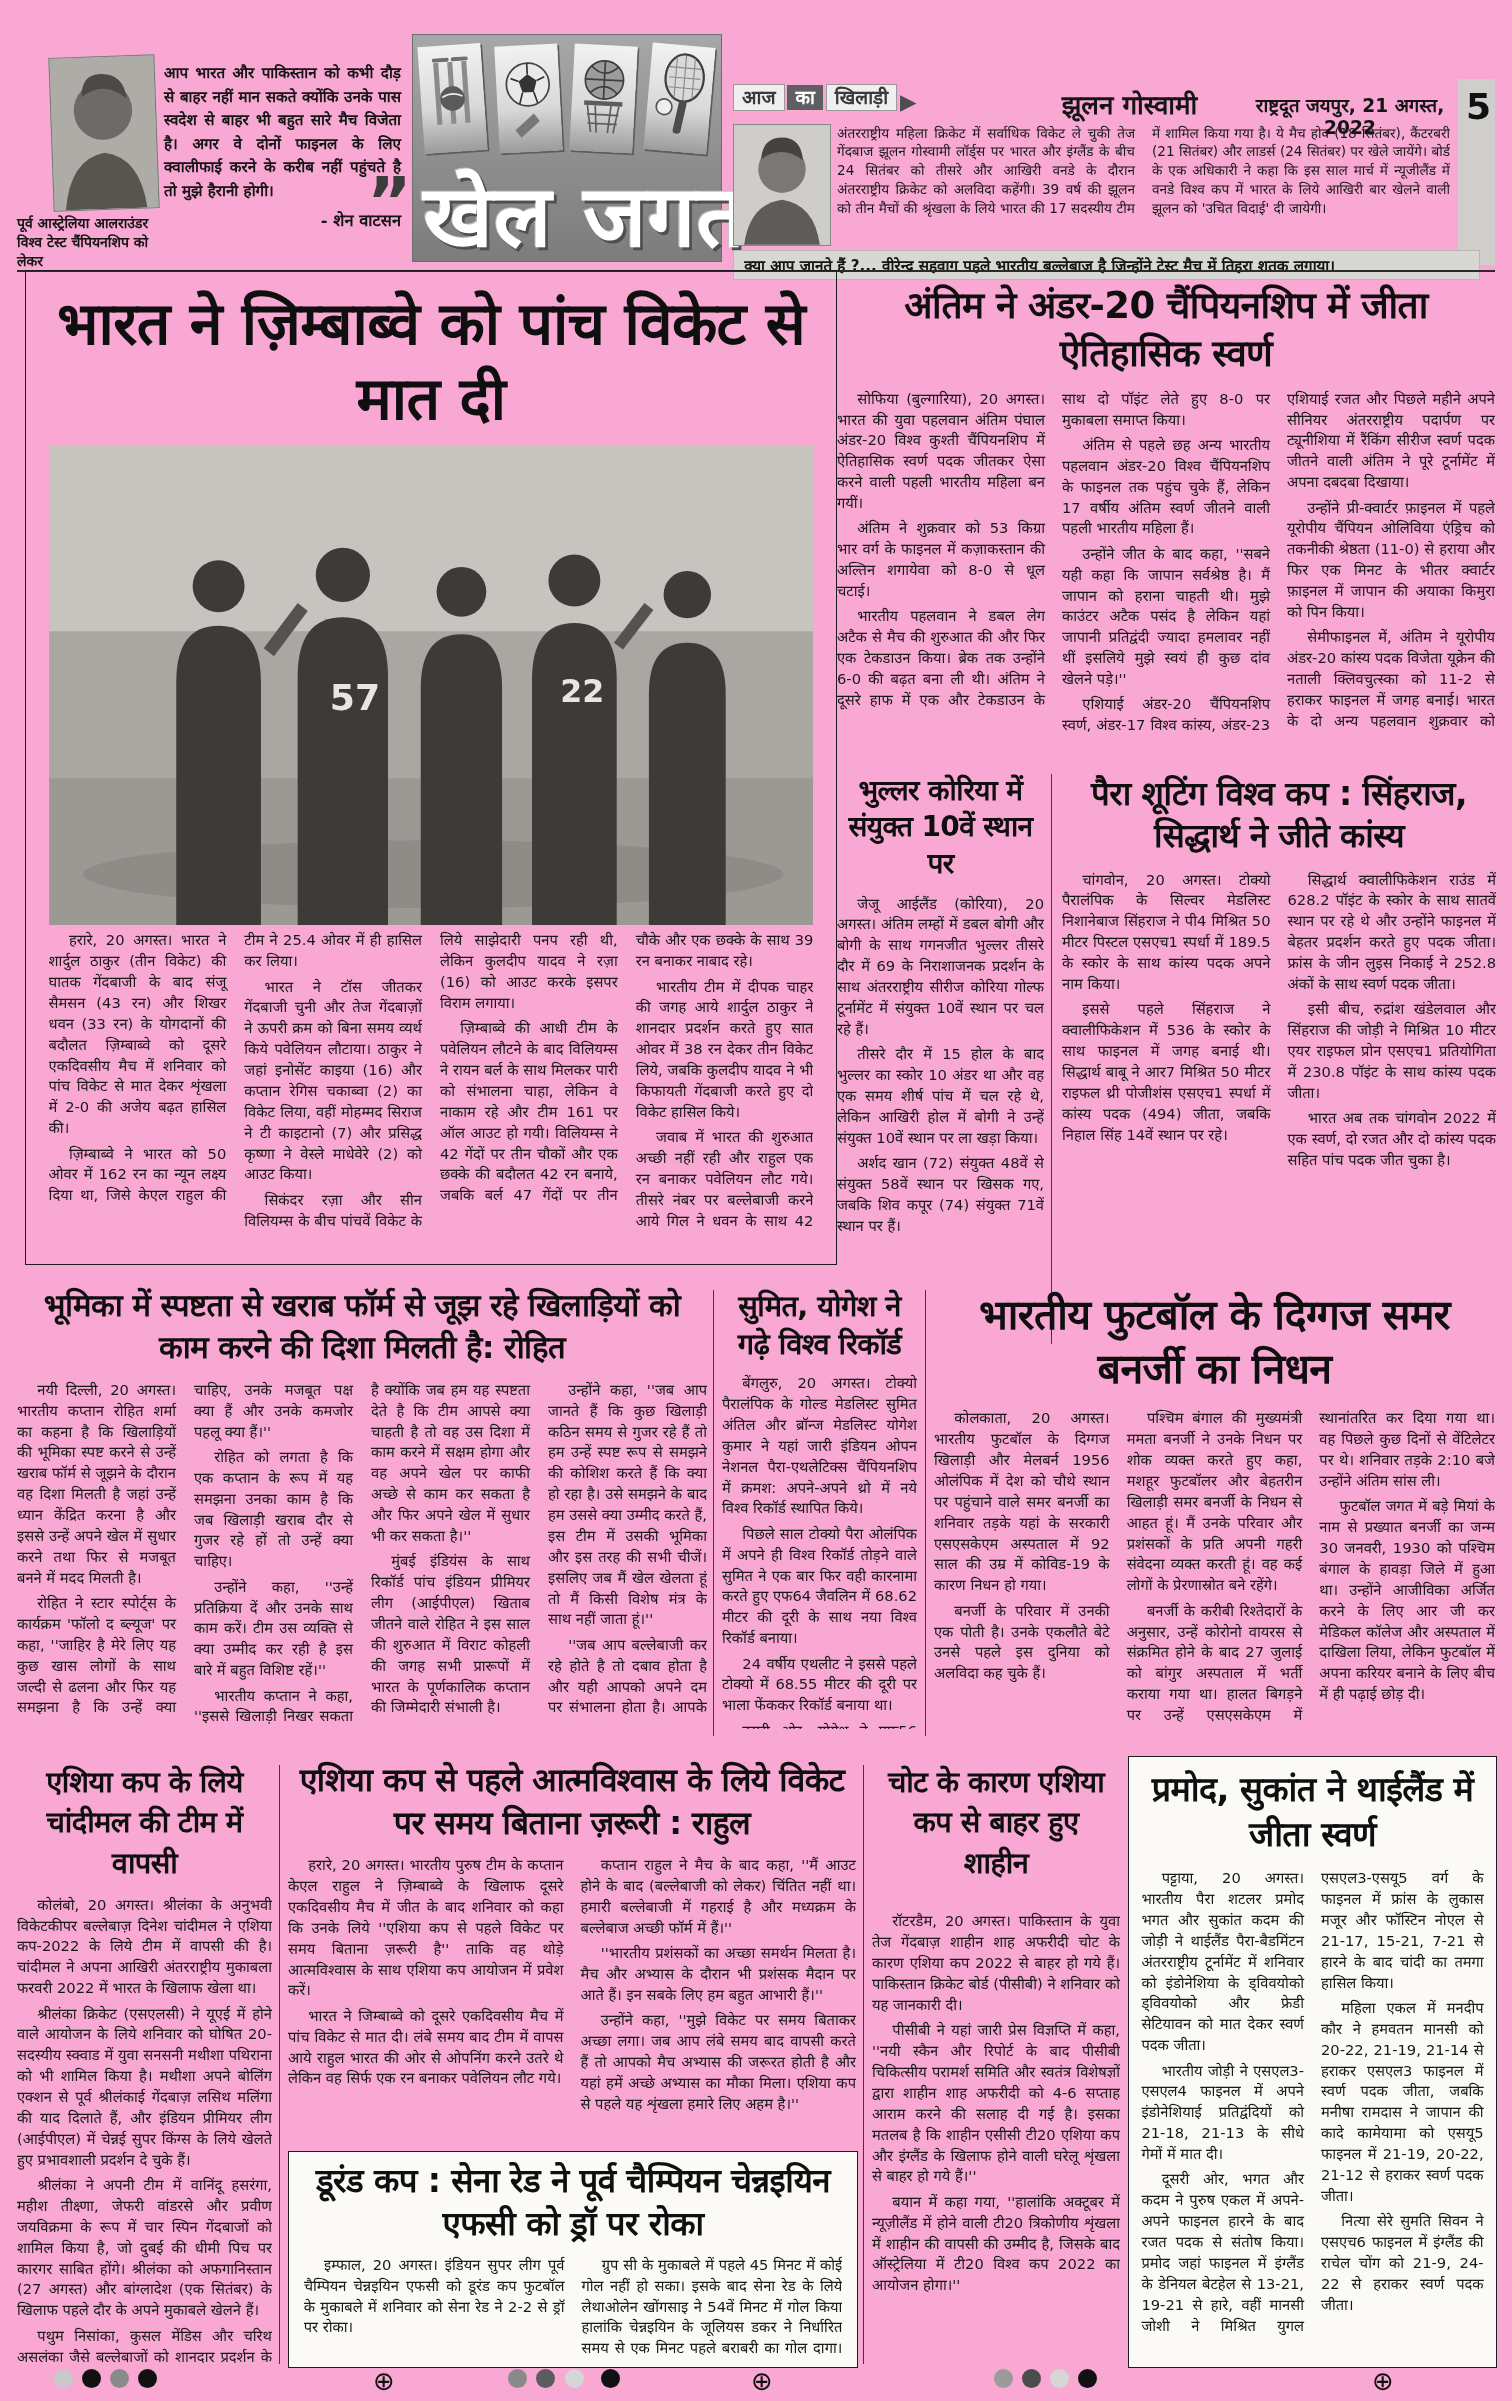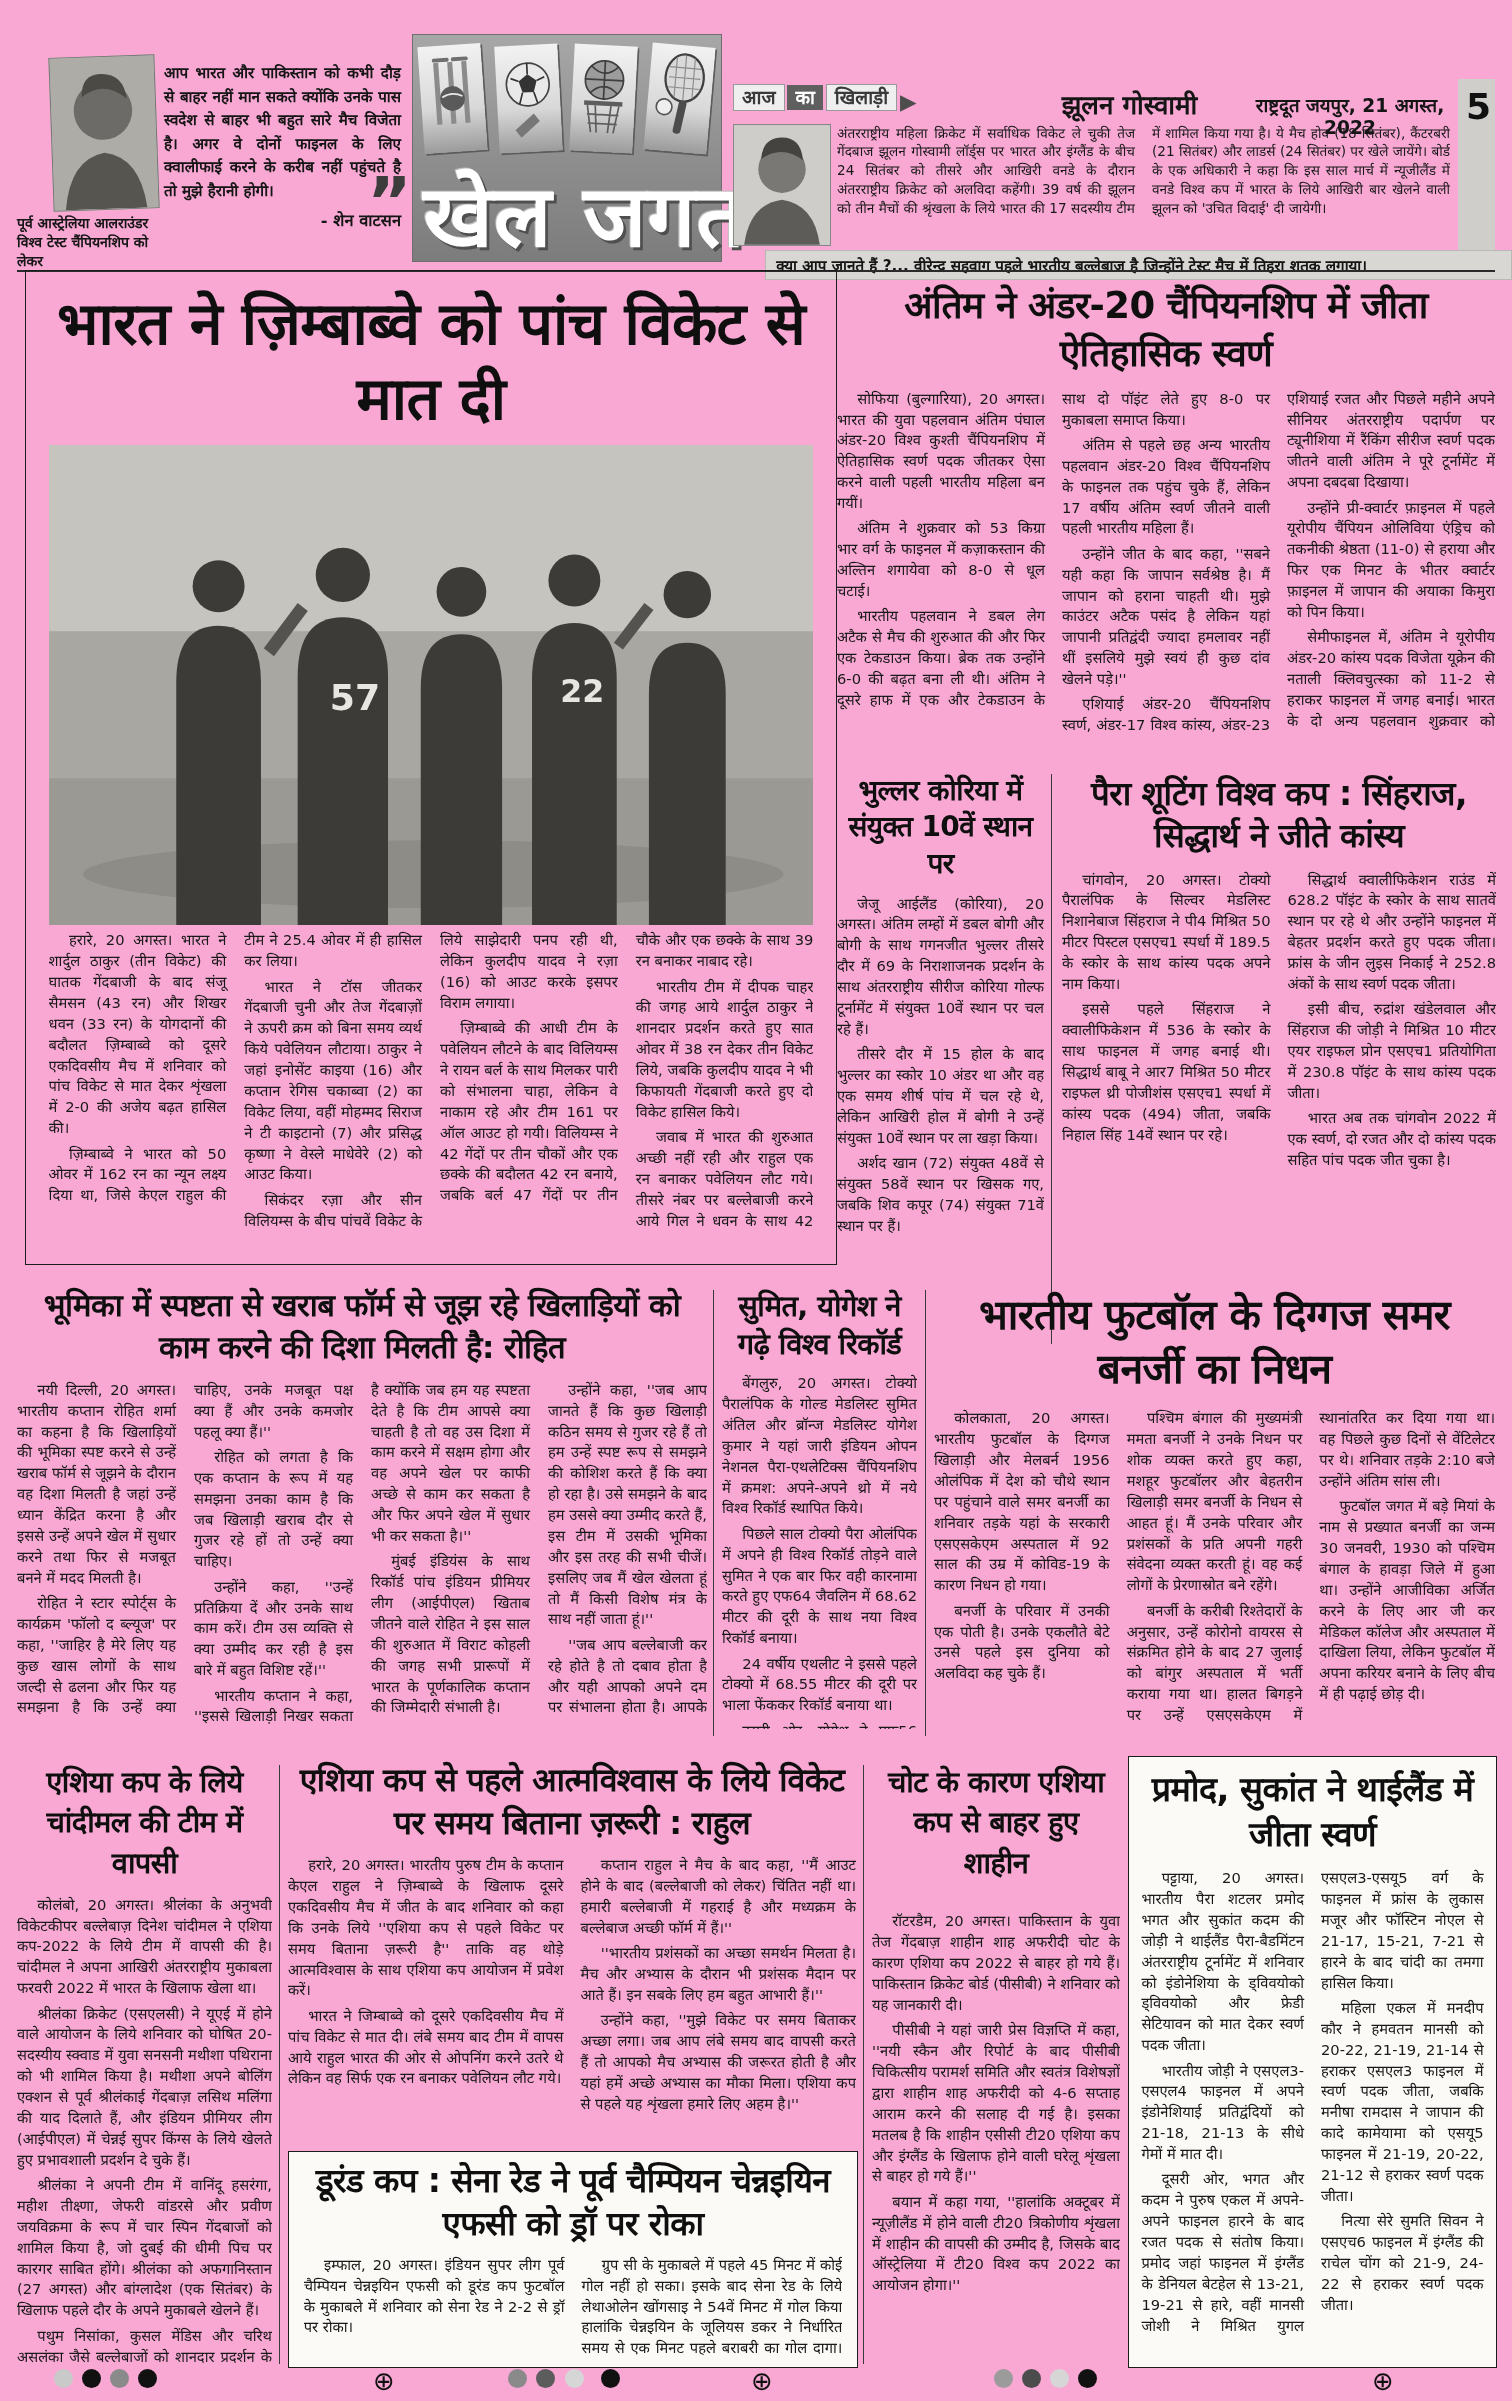--- a/index.html
+++ b/index.html
@@ -18,21 +18,21 @@
   .cols-4{column-count:4;column-gap:18px;}
   .rule-h{background:#2a2a2a;height:1.7px;}
   .rule-v{background:#3a3a3a;width:1.1px;}
   .boxed{border:1.7px solid #1c1c1c;}
   .photo-frame{background:#b9b7b2;overflow:hidden;}
   .banner{background:linear-gradient(180deg,#a7a7a7 0%,#8e8e8e 55%,#7c7c7c 100%);border:1.1px solid #6e6e6e;}
   .banner-card{position:absolute;width:63px;height:107px;background:linear-gradient(180deg,#f2f2f2 0%,#d8d8d8 60%,#9b9b9b 100%);box-shadow:1.7px 1.7px 0 #5c5c5c;}
   .banner-title{font-weight:900;color:#ffffff;font-size:85px;letter-spacing:1.1px;
     text-shadow:2.8px 3.4px 0 #4f4f4f,-1.1px -1.1px 0 #bdbdbd;white-space:nowrap;}
   .label-seg{display:inline-block;padding:1.1px 8px;font-weight:800;font-size:19px;line-height:1.2;}
-  .strip{background:#d8d7d3;border:0.6px solid #b9b8b4;display:flex;align-items:center;margin-left:32px;}
+  .strip{background:#d8d7d3;border:0.6px solid #b9b8b4;display:flex;align-items:center;}
   .qmark{font-size:68px;color:#3c3c3c;font-weight:900;line-height:1;}
   .pagenum{font-weight:900;font-size:36px;color:#111;}
   .dot{border-radius:50%;width:19px;height:19px;display:inline-block;}
   .regmark{font-size:26px;color:#111;}
   .small-note{font-weight:800;font-size:14px;line-height:1.35;text-align:center;}
 </style>
 </head>
 <body>
 
 <div id="page">

